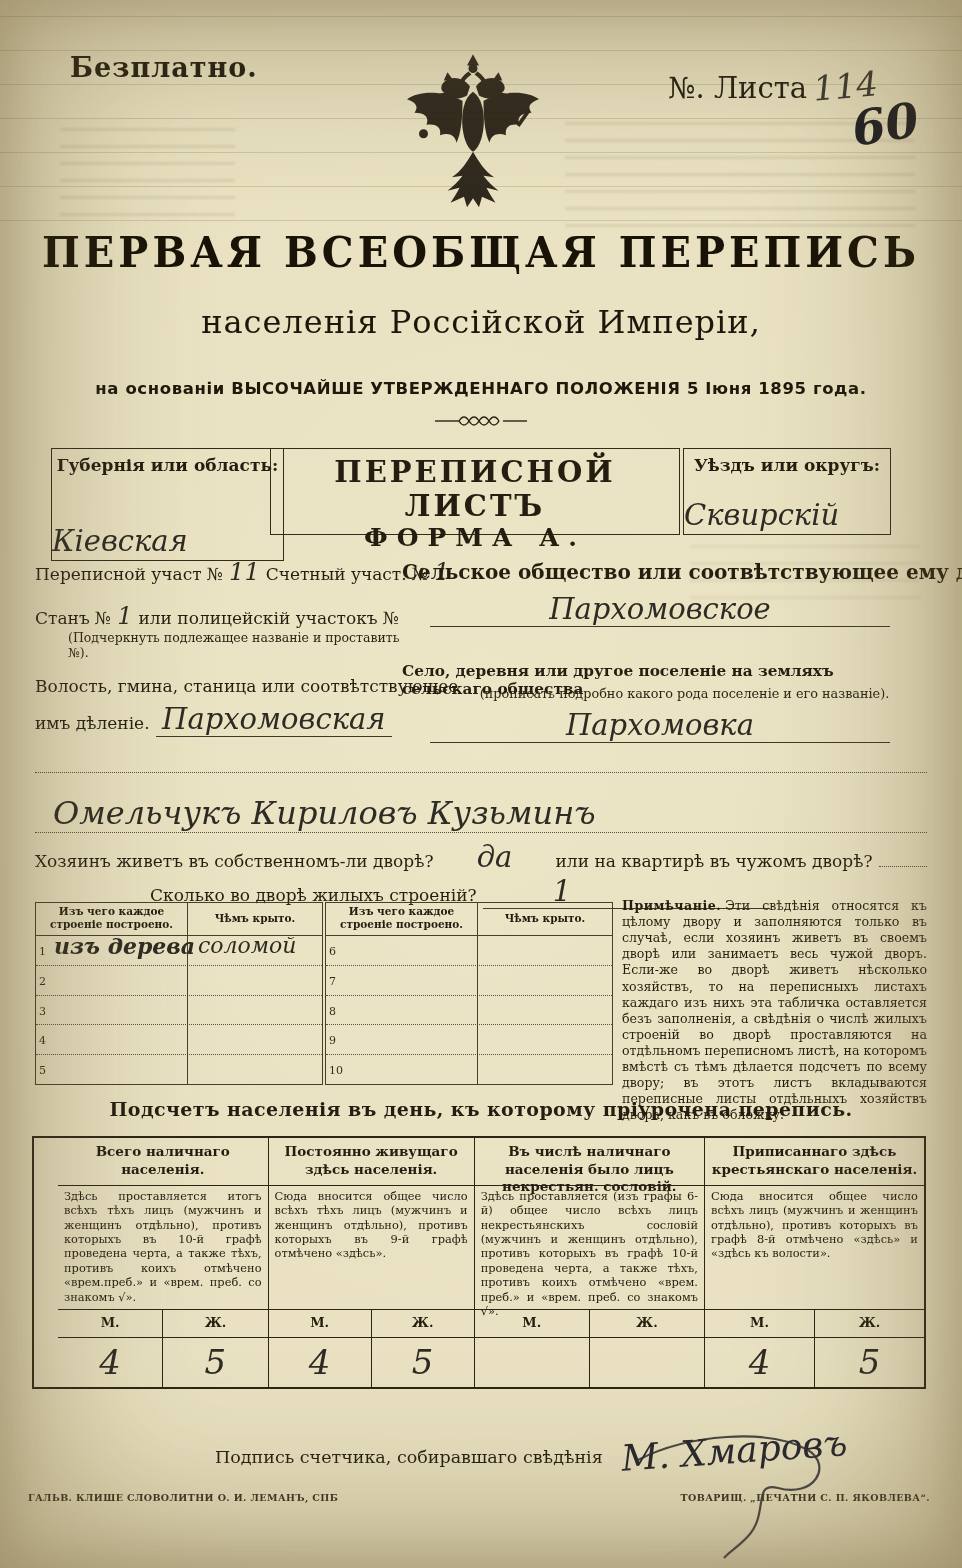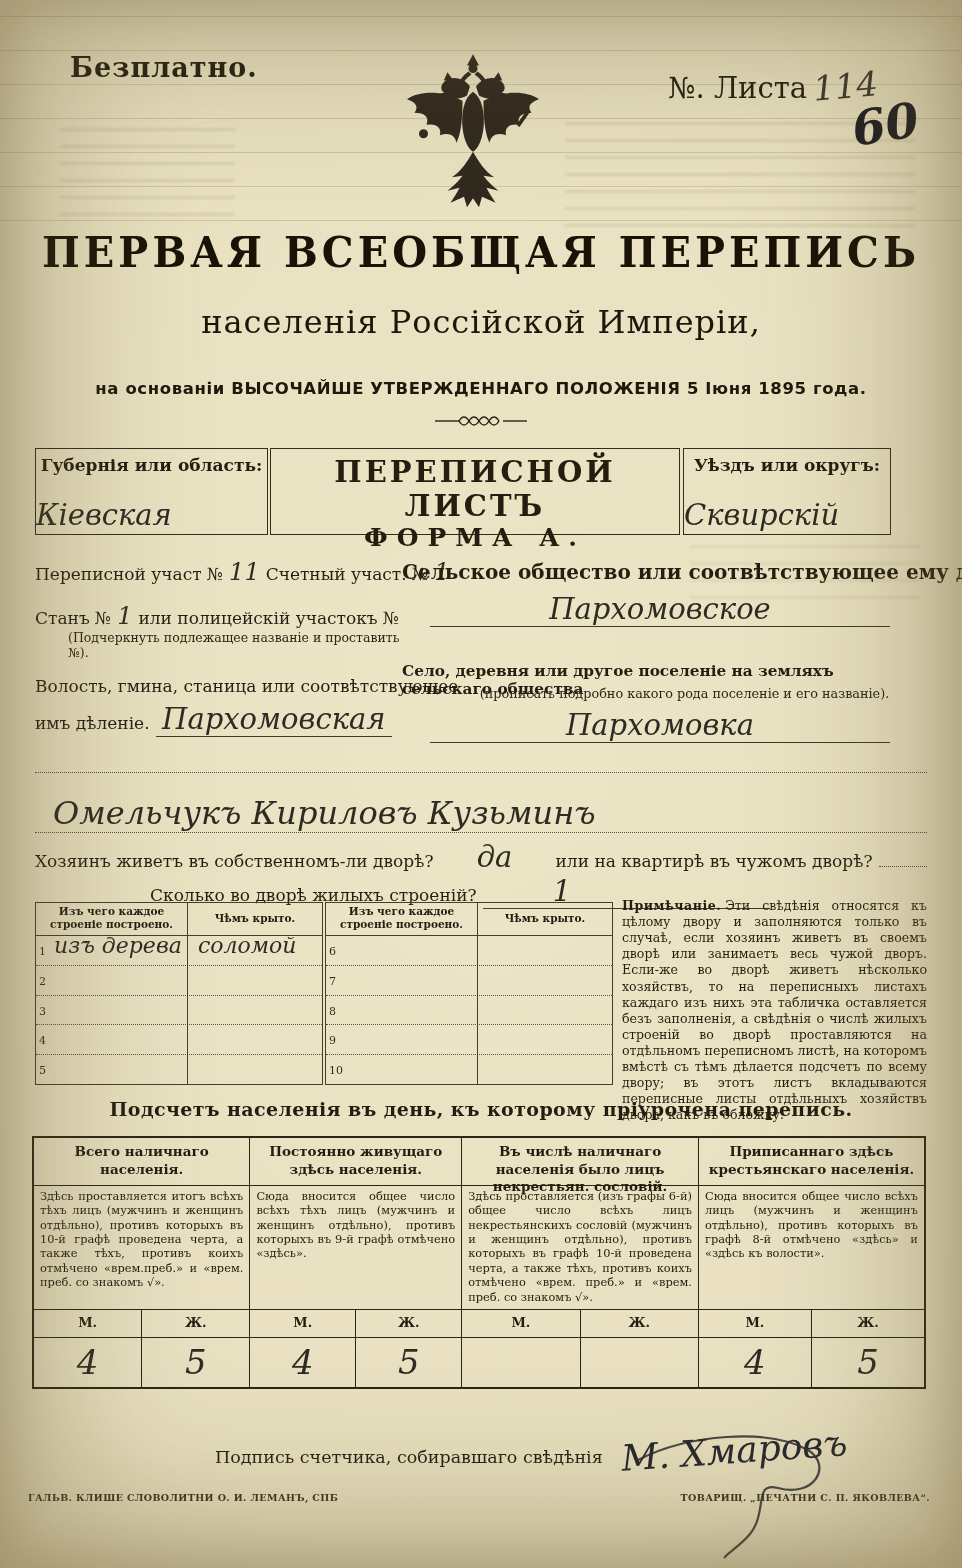--- a/index.html
+++ b/index.html
@@ -70,32 +70,32 @@
   
   .bt-wrap { display:flex; gap:2px; }
   .bt-half { flex:1; border:1px solid #473f2b; display:flex; flex-direction:column; background:rgba(255,255,255,0.03); }
   .bt-head { display:flex; border-bottom:1px solid #473f2b; height:33px; }
   .bt-h1 { width:152px; border-right:1px solid #473f2b; font-size:10.5px; font-weight:bold;
            text-align:center; line-height:1.2; padding-top:2px; }
   .bt-h2 { flex:1; font-size:10.5px; font-weight:bold; text-align:center; padding-top:9px; }
   .bt-row { display:flex; flex:1; border-bottom:1px dotted #5b5440; position:relative; }
   .bt-row:last-child { border-bottom:none; }
   .bt-num { width:16px; font-size:11px; padding-left:3px; padding-top:9px; color:#352d19; }
-  .bt-mat { width:136px; border-right:1px solid #473f2b; font-size:22px; padding-left:2px; margin-top:-3px; overflow:visible; }
+  .bt-mat { width:136px; border-right:1px solid #473f2b; font-size:22px; padding-left:2px; margin-top:-3px; overflow:visible;font-weight:bold; }
   .bt-roof { flex:1; font-size:22px; padding-left:10px; margin-top:-3px; overflow:visible; }
 
   .note { font-size:12.6px; line-height:1.28; text-align:justify; color:#261f11; }
   .note-title { font-weight:bold; letter-spacing:.5px; margin-right:4px; }
 
   .census-title { left:0; top:1098px; width:962px; text-align:center;
     font-size:19px; font-weight:bold; letter-spacing:.4px; }
 
   
   .census { display:grid; grid-template-columns:24.2% 23.8% 26.6% 25.4%;
-            border:2px solid #2c2514; background:rgba(255,255,255,0.03); }
+            border:2px solid #2c2514; background:rgba(255,255,255,0.03);padding-left:24px; }
   .cg { border-left:1.5px solid #2c2514; display:flex; flex-direction:column; }
   .cg:first-child { border-left:none; }
   .cg-title { height:48px; border-bottom:1px solid #2c2514; font-weight:bold;
               font-size:13.5px; text-align:center; line-height:1.3; padding:5px 6px 0; }
   .cg-desc { height:124px; border-bottom:1px solid #2c2514; font-size:11.4px;
              line-height:1.26; text-align:justify; padding:3px 6px; }
   .cg-mf { height:28px; border-bottom:1px solid #2c2514; display:flex;
            font-weight:bold; font-size:13px; }
   .cg-m, .cg-f { flex:1; text-align:center; padding-top:5px; }
   .cg-m { border-right:1px solid #2c2514; }
@@ -161,21 +161,21 @@
 
   <svg class="abs" style="left:433px;top:414px" width="96" height="14" viewBox="0 0 96 14">
     <g stroke="#2a2316" stroke-width="1.4" fill="none">
       <path d="M2 7 h24"></path>
         <path d="M70 7 h24"></path>
       <path d="M26 7 q5 -8 10 0 q5 8 10 0 q5 -8 10 0 q5 8 10 0"></path>
       <path d="M26 7 q5 8 10 0 q5 -8 10 0 q5 8 10 0 q5 -8 10 0"></path>
     </g>
   </svg>
 
-  <div class="rbox" style="left:35px;top:448px;width:233px;height:87px">
+  <div class="rbox" style="left:51px;top:448px;width:233px;height:113px">
     <div class="rbox-label">Губернія или область:</div>
     <div class="rbox-hw hw hw-lg">Кіевская</div>
   </div>
   <div class="rbox" style="left:270px;top:448px;width:410px;height:87px">
     <div class="form-title1">ПЕРЕПИСНОЙ ЛИСТЪ</div>
     <div class="form-title2">ФОРМА А.</div>
   </div>
   <div class="rbox" style="left:683px;top:448px;width:208px;height:87px">
     <div class="rbox-label">Уѣздъ или округъ:</div>
     <div class="rbox-hw hw hw-lg">Сквирскій</div>

